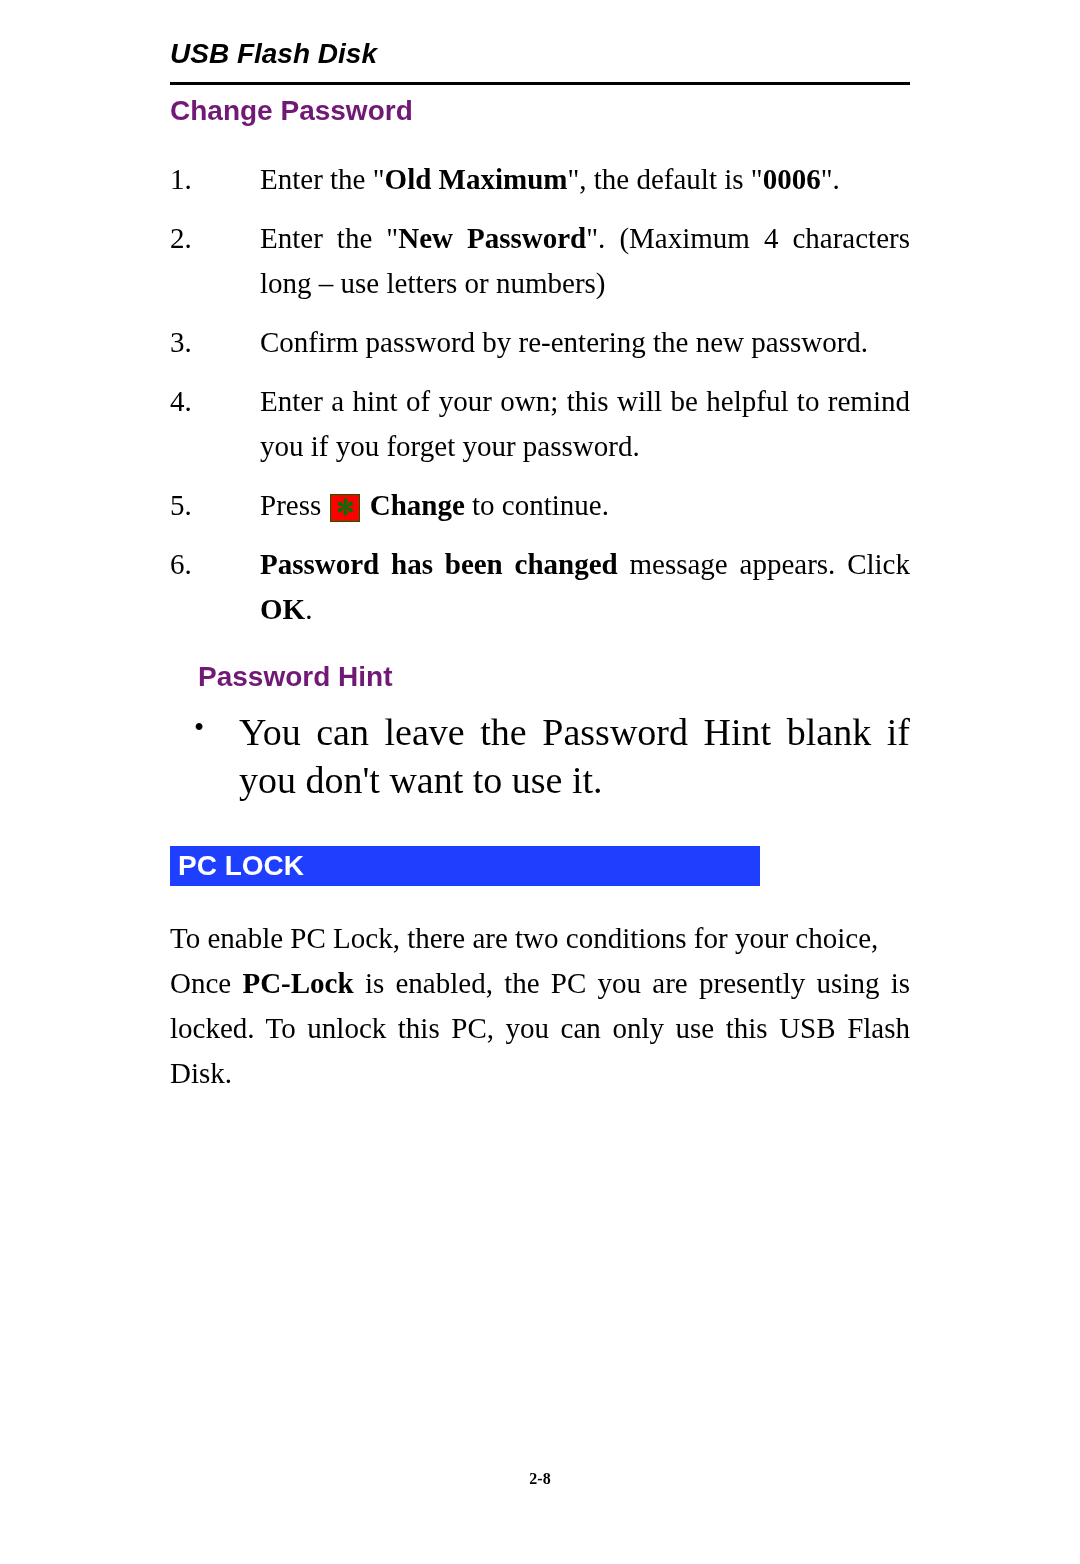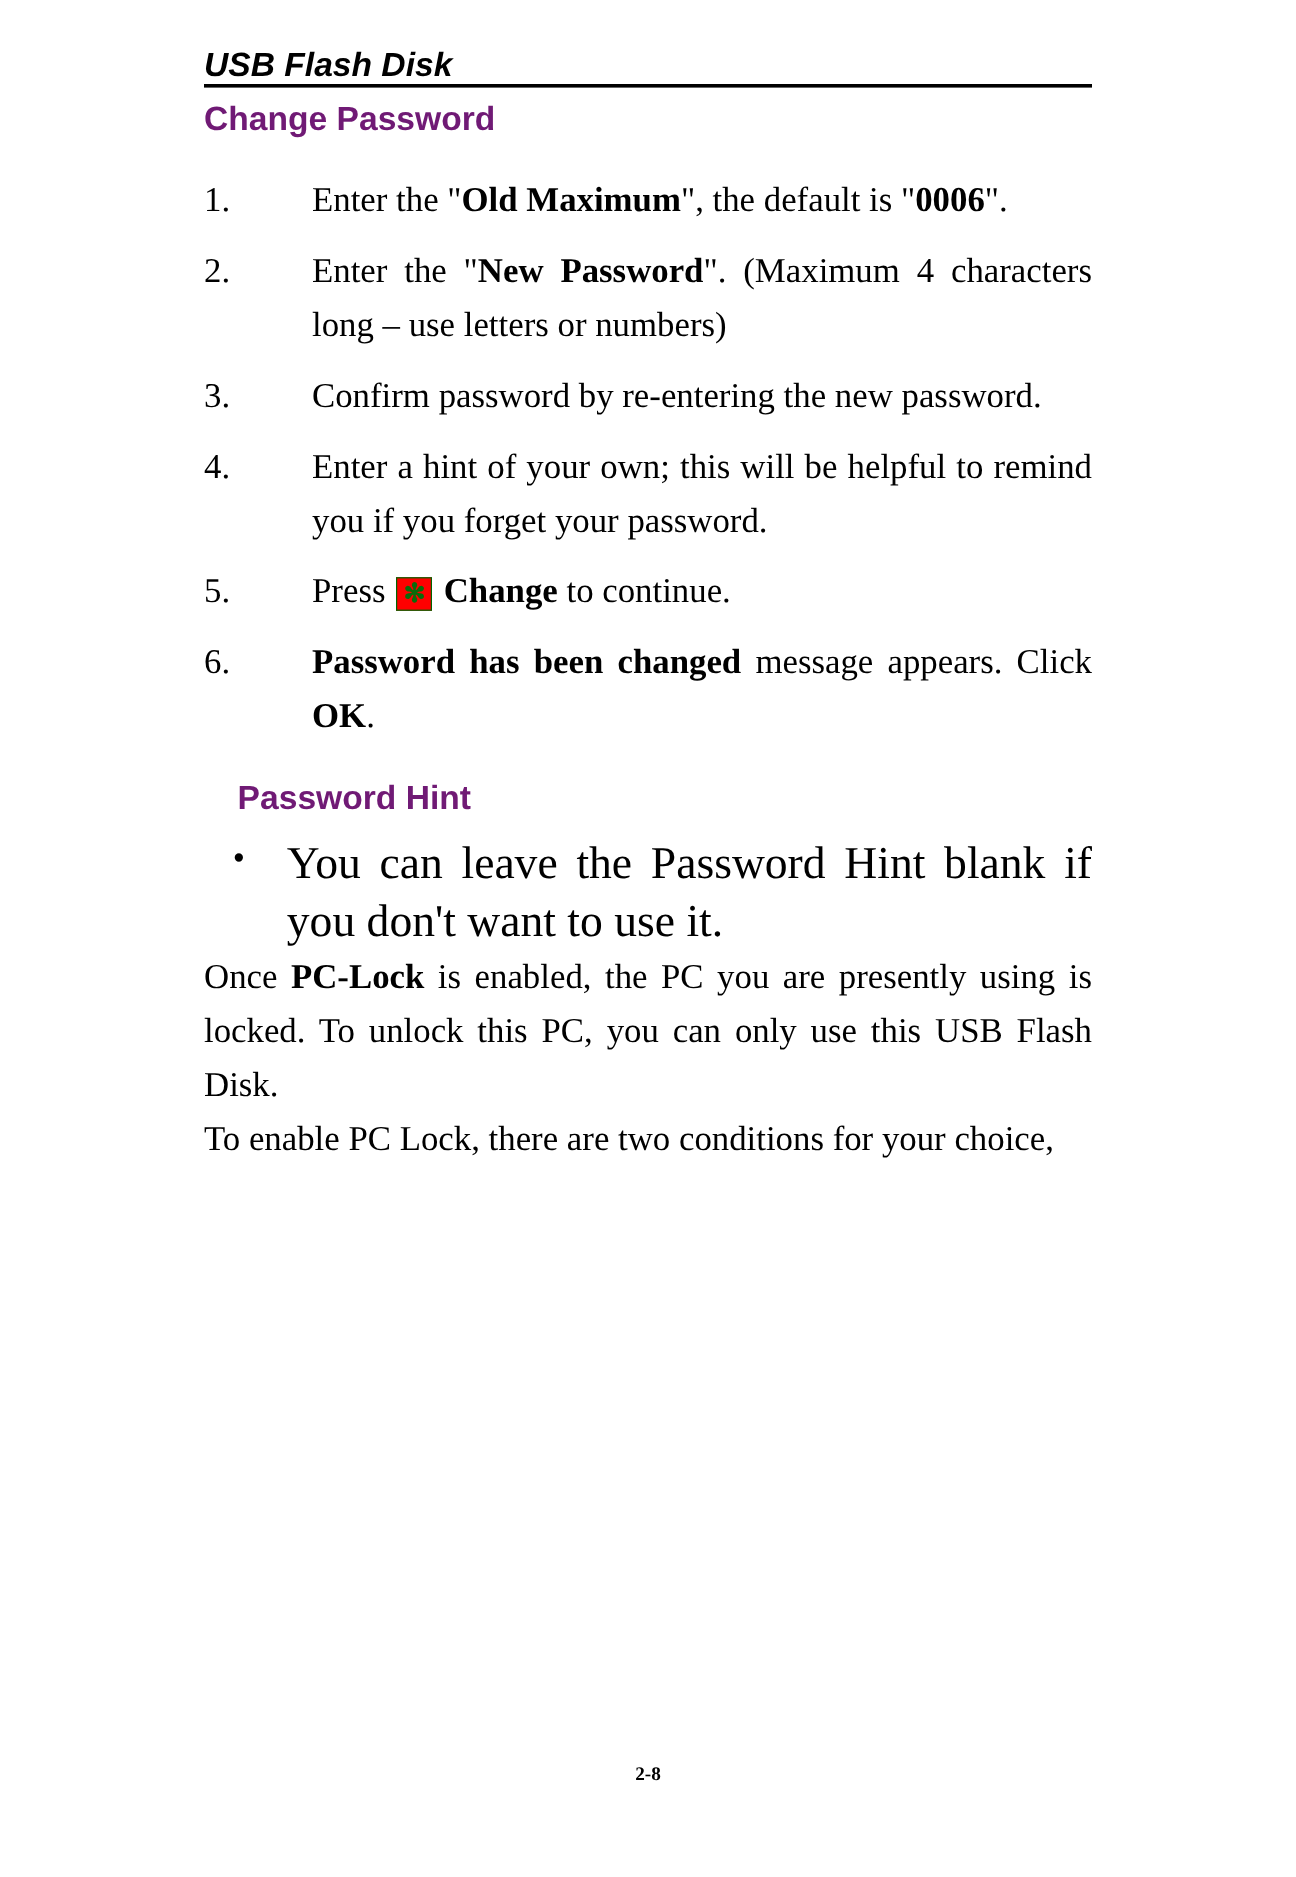--- a/index.html
+++ b/index.html
@@ -14,21 +14,21 @@
       height: 1564px;
       padding: 38px 170px 38px 170px;
       color: #000;
     }
     .header-title {
       font-family: Arial, Helvetica, sans-serif;
       font-weight: bold;
       font-style: italic;
       font-size: 28px;
       border-bottom: 3px solid #000;
-      padding-bottom: 0;
+      padding-bottom: 12px;
       margin-bottom: 10px;
     }
     .subheading {
       font-family: Arial, Helvetica, sans-serif;
       font-weight: bold;
       color: #701a75;
       font-size: 28px;
       margin-top: 8px;
       margin-bottom: 30px;
     }
@@ -159,21 +159,22 @@
 
   <div class="hint-section">
     <div class="subheading" style="margin-bottom:10px;margin-left:28px;">Password Hint</div>
     <ul class="hints">
       <li>
         <span>You can leave the Password Hint blank if you don't want to use it.</span>
       </li>
     </ul>
   </div>
 
+  <div class="section-bar">PC LOCK</div>
 
+  <div class="body-text">To enable PC Lock, there are two conditions for your choice,</div>
   <div class="body-text">
     <span>Once </span><span class="bold">PC-Lock</span><span> is enabled, the PC you are presently using is locked. To unlock this PC, you can only use this USB Flash Disk.</span>
   </div>
-  <div class="body-text">To enable PC Lock, there are two conditions for your choice,</div>
 
   <div class="page-number">2-8</div>
 
 </div>
 
 </body></html>

